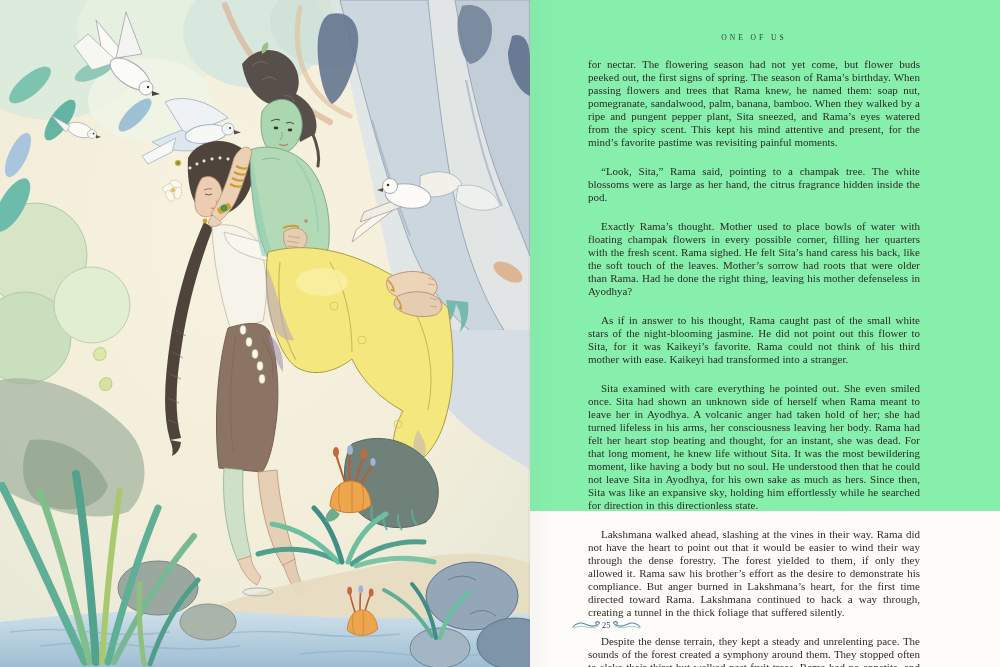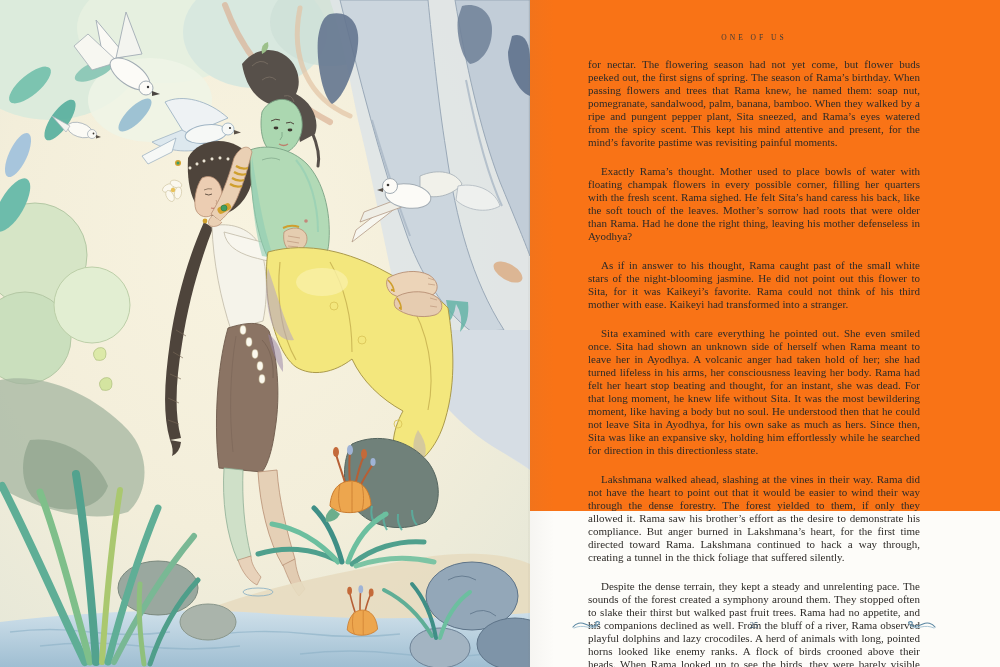--- a/index.html
+++ b/index.html
@@ -1,21 +1,21 @@
 <!DOCTYPE html>
 <html><head>
 <meta charset="utf-8">
 <style>
   html,body{margin:0;padding:0;}
   body{
     width:1000px;height:667px;overflow:hidden;
     background:#fdfcf9;
     font-family:"Liberation Serif", serif;
   }
-  .spread{position:relative;width:1000px;height:511px;background:#f97316;}
+  .spread{position:relative;width:1000px;height:511px;background:#86efac;}
   .illustration-page{position:absolute;left:0;top:0;width:530px;height:667px;}
   .gutter-shade{
     position:absolute;left:528px;top:0;width:44px;height:667px;
     background:linear-gradient(90deg, rgba(120,120,110,0.06), rgba(255,255,255,0) 60%);
     pointer-events:none;
   }
   .text-page{position:absolute;left:572px;top:33px;width:364px;}
   .running-header{
     text-align:center;
     font-size:7.5px;letter-spacing:3px;color:#3d3b38;
@@ -25,21 +25,21 @@
     margin:16px;
     font-size:11px;line-height:13px;
     text-align:justify;
     color:#2e2b28;
     text-indent:13px;
     word-spacing:0.3px;
   }
   .body-text p.no-indent{text-indent:0;}
   .page-footer{
     position:absolute;left:572px;top:620px;width:364px;
-    display:flex;align-items:center;justify-content:space-between;
+    display:flex;align-items:center;justify-content:flex-start;
   }
   .page-number{font-size:8.5px;color:#2f4d66;}
   .flourish{display:block;}
 </style>
 </head>
 <body>
 
 <div class="spread">
 
   <svg class="illustration-page" viewBox="0 0 530 667" role="img" aria-label="Watercolor illustration: a green-skinned Rama in a flowing yellow garment is carried in Sita’s arms through a lush forest of pale banyan trunks, white doves, teal fronds, orange lilies, grey rocks and a stream">
@@ -339,20 +339,21 @@
       </g>
     </g>
   </svg>
 
   <div class="gutter-shade"></div>
 
   <div class="text-page">
     <h1 class="running-header">ONE OF US</h1>
     <div class="body-text">
       <p class="no-indent">for nectar. The flowering season had not yet come, but flower buds peeked out, the first signs of spring. The season of Rama’s birthday. When passing flowers and trees that Rama knew, he named them: soap nut, pomegranate, sandalwood, palm, banana, bamboo. When they walked by a ripe and pungent pepper plant, Sita sneezed, and Rama’s eyes watered from the spicy scent. This kept his mind attentive and present, for the mind’s favorite pastime was revisiting painful moments.</p>
+      <p>“Look, Sita,” Rama said, pointing to a champak tree. The white blossoms were as large as her hand, the citrus fragrance hidden inside the pod.</p>
       <p>Exactly Rama’s thought. Mother used to place bowls of water with floating champak flowers in every possible corner, filling her quarters with the fresh scent. Rama sighed. He felt Sita’s hand caress his back, like the soft touch of the leaves. Mother’s sorrow had roots that were older than Rama. Had he done the right thing, leaving his mother defenseless in Ayodhya?</p>
       <p>As if in answer to his thought, Rama caught past of the small white stars of the night-blooming jasmine. He did not point out this flower to Sita, for it was Kaikeyi’s favorite. Rama could not think of his third mother with ease. Kaikeyi had transformed into a stranger.</p>
       <p>Sita examined with care everything he pointed out. She even smiled once. Sita had shown an unknown side of herself when Rama meant to leave her in Ayodhya. A volcanic anger had taken hold of her; she had turned lifeless in his arms, her consciousness leaving her body. Rama had felt her heart stop beating and thought, for an instant, she was dead. For that long moment, he knew life without Sita. It was the most bewildering moment, like having a body but no soul. He understood then that he could not leave Sita in Ayodhya, for his own sake as much as hers. Since then, Sita was like an expansive sky, holding him effortlessly while he searched for direction in this directionless state.</p>
       <p>Lakshmana walked ahead, slashing at the vines in their way. Rama did not have the heart to point out that it would be easier to wind their way through the dense forestry. The forest yielded to them, if only they allowed it. Rama saw his brother’s effort as the desire to demonstrate his compliance. But anger burned in Lakshmana’s heart, for the first time directed toward Rama. Lakshmana continued to hack a way through, creating a tunnel in the thick foliage that suffered silently.</p>
       <p>Despite the dense terrain, they kept a steady and unrelenting pace. The sounds of the forest created a symphony around them. They stopped often to slake their thirst but walked past fruit trees. Rama had no appetite, and his companions declined as well. From the bluff of a river, Rama observed playful dolphins and lazy crocodiles. A herd of animals with long, pointed horns looked like enemy ranks. A flock of birds crooned above their heads. When Rama looked up to see the birds, they were barely visible through the dense leaves and branches. A few steps later the trees parted, displaying a vast blue sky. There were no discernible patterns. The disorder around Rama resonated with his inner state.</p>
     </div>
   </div>
 
   <div class="page-footer">
     <svg class="flourish" width="30" height="10" viewBox="0 0 30 10">

